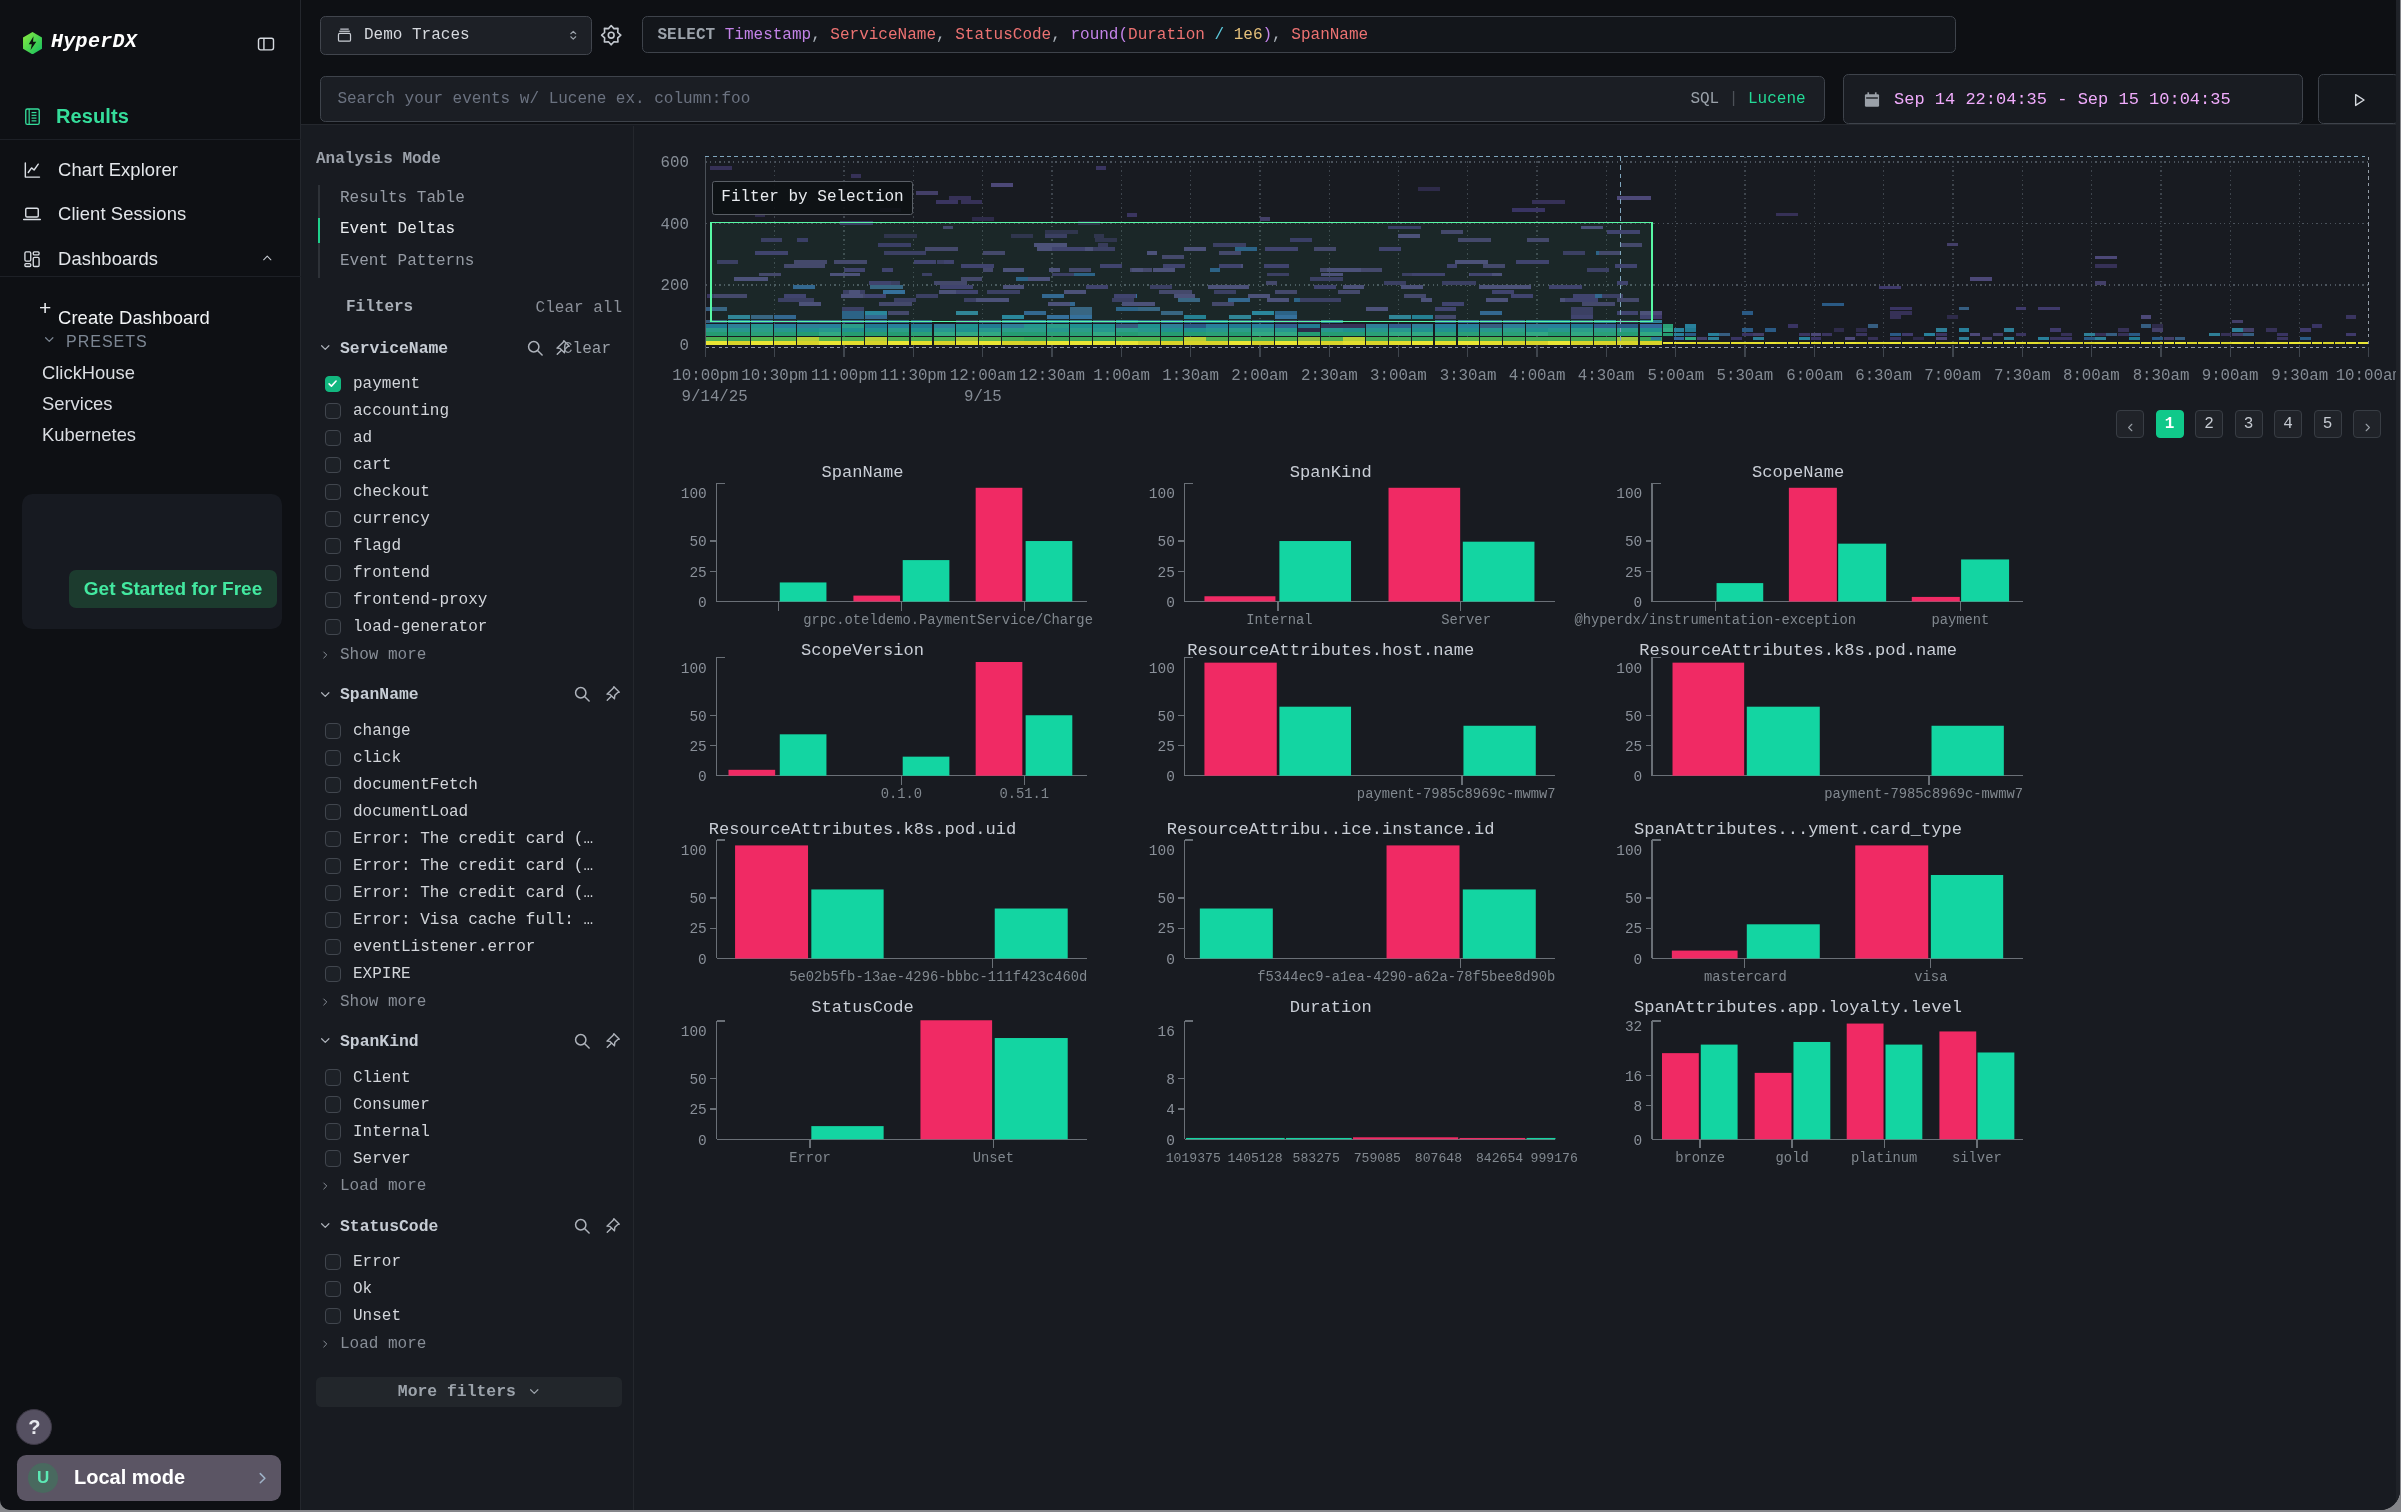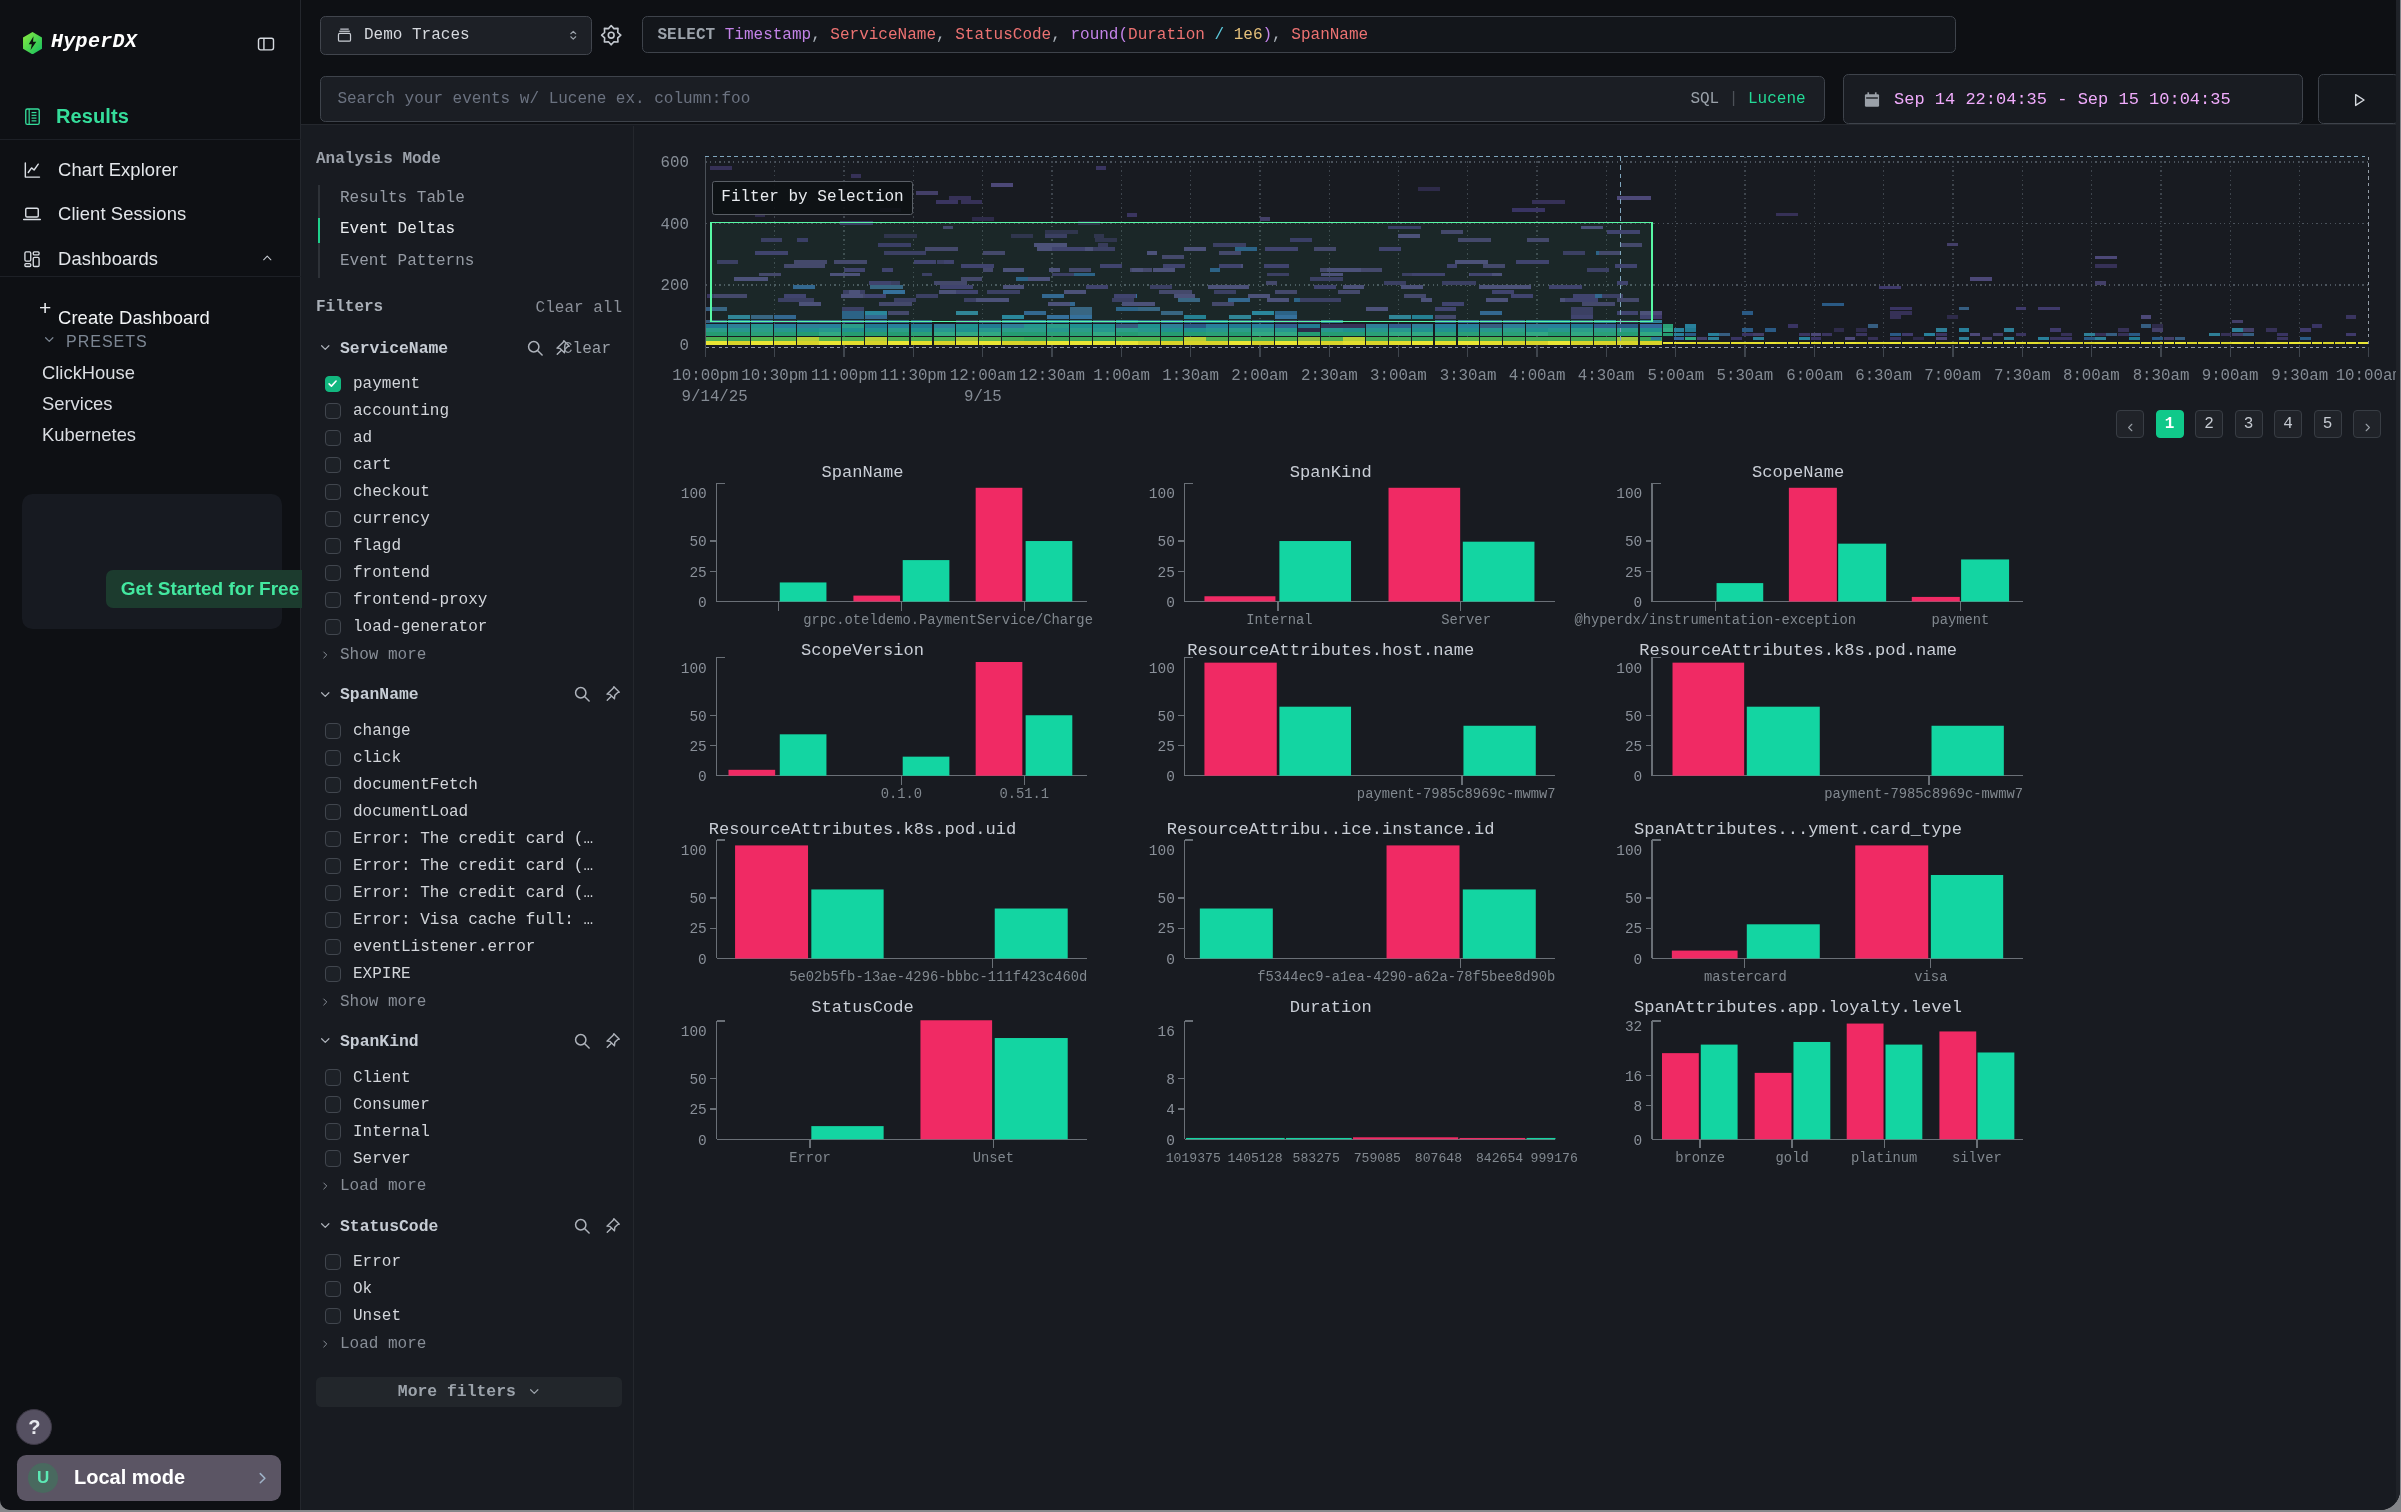--- a/index.html
+++ b/index.html
@@ -8,21 +8,21 @@
 
 #sidebar { position:absolute; left:0; top:0; width:301px; height:1512px; background:#0e1014; border-right:1.3px solid #24272d; }
 .navitem { position:absolute; left:0; width:301px; height:29px; display:flex; align-items:center; }
 .navicon { position:absolute; left:22.4px; width:20px; display:flex; }
 .navtext { position:absolute; left:58px; font-family:"Liberation Sans",sans-serif; font-size:18.4px; color:#e3e6ea; letter-spacing:0.1px; }
 #sb-div1 { position:absolute; left:0; top:139px; width:301px; border-top:1.3px solid #1d2026; }
 #sb-div2 { position:absolute; left:0; top:276px; width:301px; border-top:1.3px solid #1d2026; }
 .subitem { position:absolute; left:42px; font-family:"Liberation Sans",sans-serif; font-size:18.4px; color:#dadde2; }
 #promo { position:absolute; left:22px; top:494px; width:260px; height:135px; background:#171a21; border-radius:10.5px; text-align:center; }
 #promo .ptext { font-family:"Liberation Sans",sans-serif; font-size:18.4px; color:#c5c9cf; line-height:30px; padding-top:16px; }
-#promo .pbtn { position:absolute; left:47px; top:76px; width:208px; height:38px; background:#1c3b2e; border-radius:7px; color:#43e8a0; font-family:"Liberation Sans",sans-serif; font-weight:bold; font-size:19px; line-height:38px; text-align:center;margin-left:37px; }
+#promo .pbtn { position:absolute; left:47px; top:76px; width:208px; height:38px; background:#1c3b2e; border-radius:7px; color:#43e8a0; font-family:"Liberation Sans",sans-serif; font-weight:bold; font-size:19px; line-height:38px; text-align:center; }
 #help { position:absolute; left:16.4px; top:1409px; width:36px; height:36px; border-radius:50%; background:#555061; border:1.3px solid #3c3845; color:#e8e9ee; font-family:"Liberation Sans",sans-serif; font-size:20px; font-weight:bold; text-align:center; line-height:34px; }
 #localmode { position:absolute; left:17px; top:1455px; width:264px; height:46px; border-radius:9.2px; background:#5b5564; }
 #localmode .av { position:absolute; left:11.2px; top:8px; width:30px; height:30px; border-radius:50%; background:#49695f; color:#5ceab5; font-family:"Liberation Sans",sans-serif; font-weight:bold; font-size:17px; text-align:center; line-height:30px; }
 #localmode .lmt { position:absolute; left:57px; top:11.2px; font-family:"Liberation Sans",sans-serif; font-weight:bold; font-size:20px; color:#fff; }
 
 
 #topbar { position:absolute; left:301px; top:0; width:2100px; height:125px; background:#0e1014; border-bottom:1.3px solid #24272d; }
 .box { position:absolute; border:1.3px solid #41454d; border-radius:5.3px; background:#1d2026; }
 #seltraces { left:19px; top:16px; width:272px; height:39px;text-align:right; }
 #seltraces .stt { position:absolute; left:43px; top:9.2px; font-size:16px; color:#d6d9de; }
@@ -41,21 +41,21 @@
 .tpur { color:#c383e8; } .tred { color:#ec7272; } .tcy { color:#5bc8da; } .tyel { color:#e5c07b; } .tcom { color:#aab1b9; }
 
 
 #fpanel { position:absolute; left:302px; top:126px; width:332px; height:1386px; background:#181b21; border-right:1.3px solid #24272d; }
 #amode { position:absolute; left:14px; top:24px; font-size:16px; font-weight:bold; color:#9ba1aa; }
 #amline { position:absolute; left:16px; top:59px; width:2px; height:93px; background:#2e3238; }
 #amgreen { position:absolute; left:16px; top:92px; width:2px; height:25px; background:#1fd08c; }
 .amitem { position:absolute; left:38px; font-size:16px; color:#959ba4; }
 .amitem.on { color:#e8ebee; }
 #fhead { position:absolute; left:14px; top:172px; width:306px; }
-#fhead .ft { font-size:16px; font-weight:bold; color:#aab0b8; }
+#fhead .ft { font-size:16px; font-weight:bold; color:#aab0b8;margin-left:30px; }
 #fhead .fca { position:absolute; right:0; top:0.7px; font-size:16px; color:#8b9099; }
 #fsections { position:absolute; left:0px; top:197px; width:332px; }
 .fsec { position:relative; height:30px; margin:10.5px 0 7.2px 0; }
 .fchev { position:absolute; left:16.4px; top:6.6px; }
 .fsect { position:absolute; left:38px; top:5.3px; font-size:16.4px; font-weight:bold; color:#c6ccd4; }
 .fic { position:absolute; }
 .fsec .fclear { position:absolute; right:23px; top:6px; font-size:16px; color:#9aa0a8; }
 .fitem { position:relative; height:27px; }
 .cb { position:absolute; left:23px; top:5.3px; width:16.4px; height:16.4px; border-radius:4px; background:#1d2127; border:1.3px solid #41464e; }
 .cb.on { background:#12b77f; border-color:#12b77f; }

